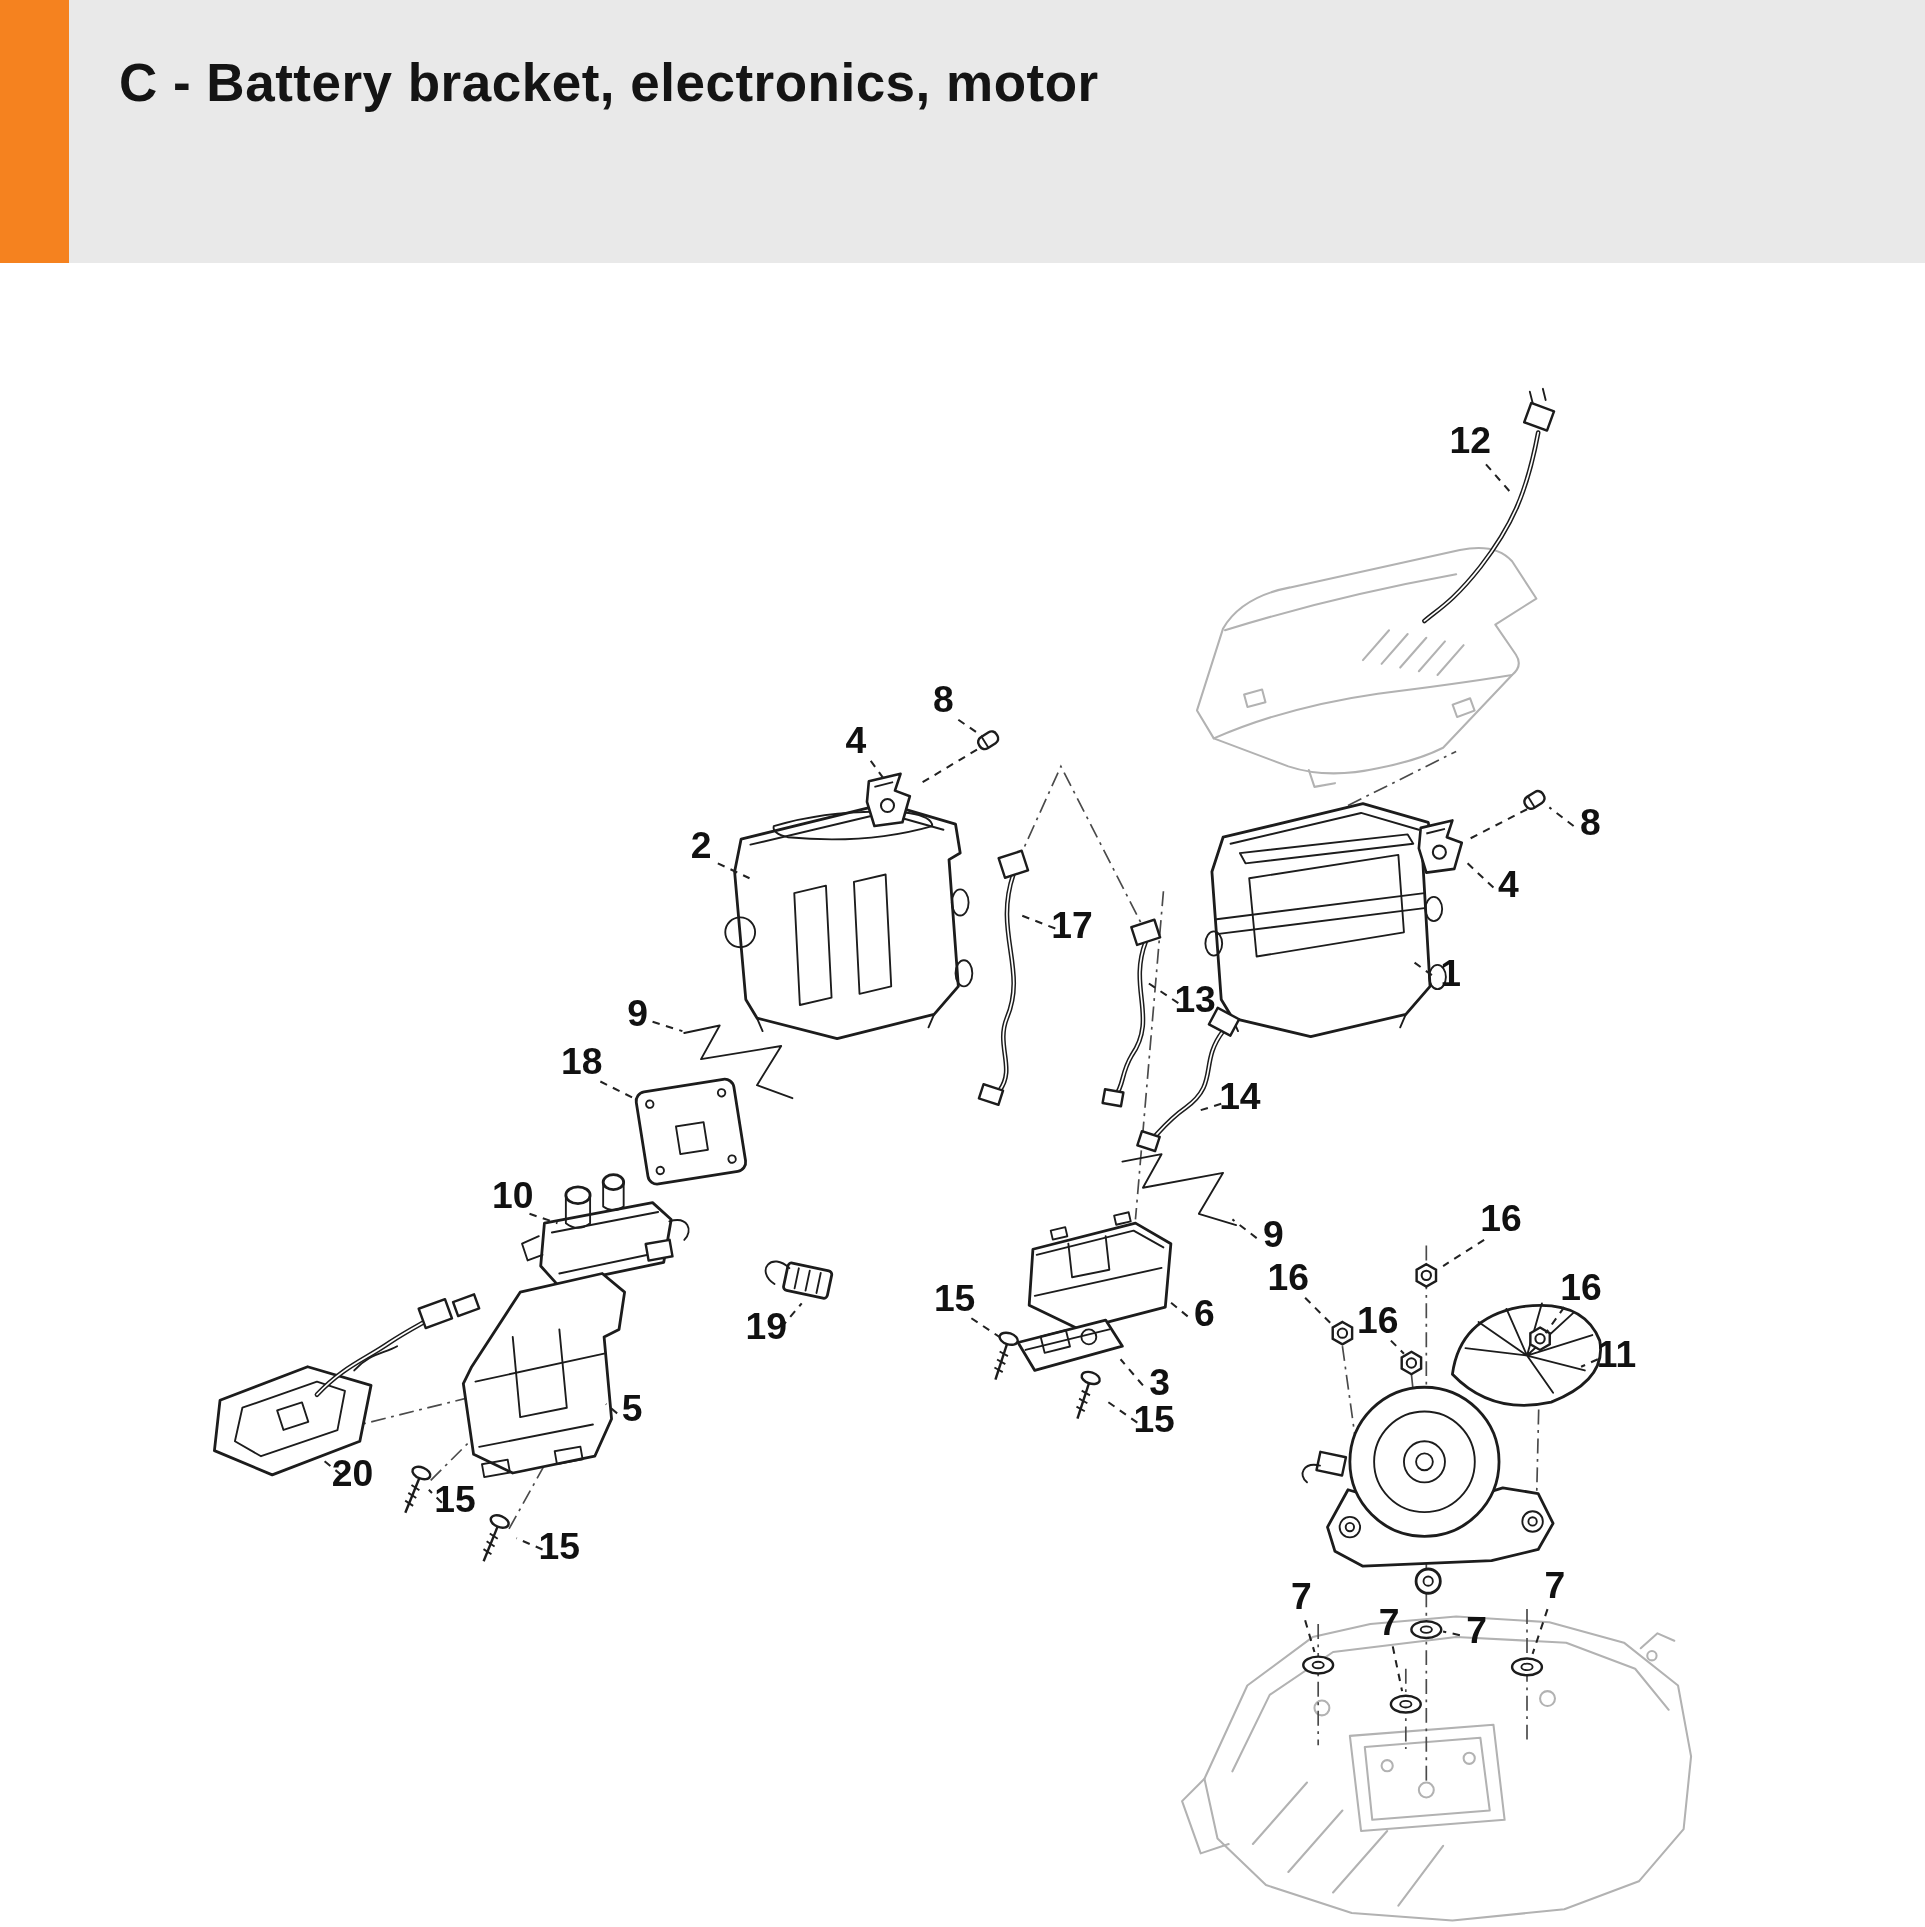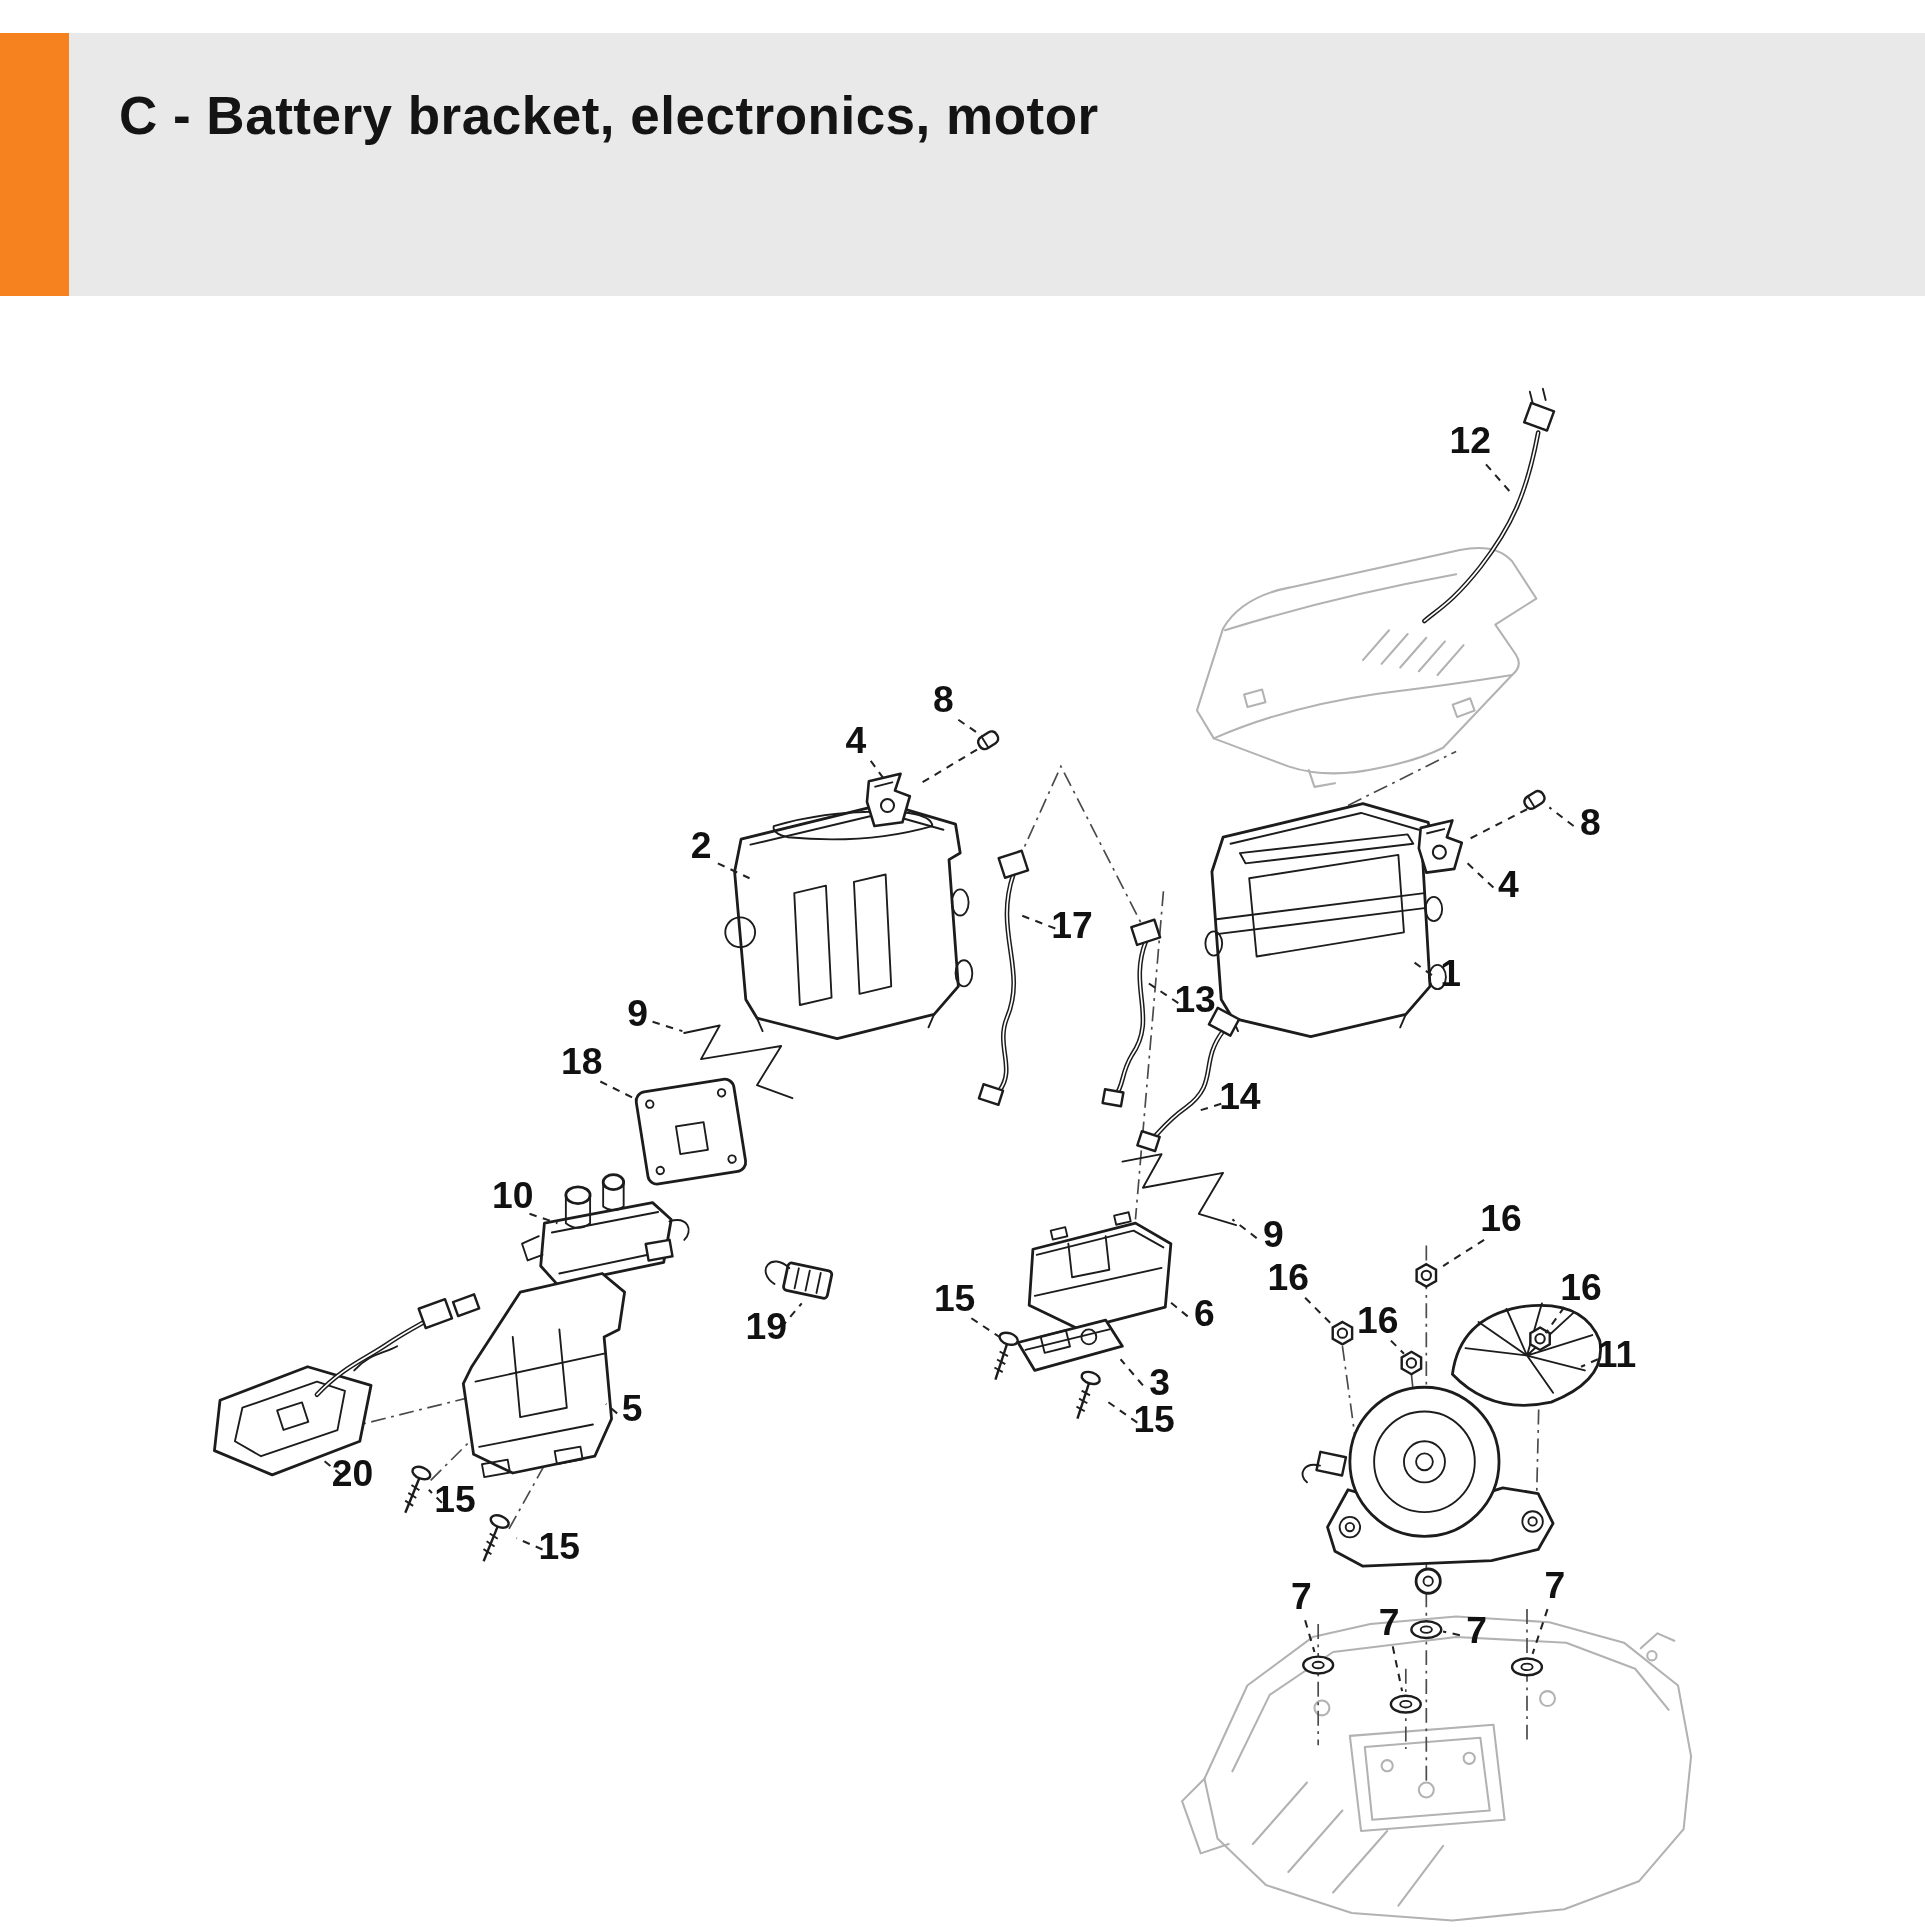--- a/index.html
+++ b/index.html
@@ -6,21 +6,21 @@
     --accent:#f5821f;
     --header-bg:#e9e9e9;
     --line:#1c1c1c;
     --ghost:#b2b2b2;
   }
   html,body{margin:0;padding:0;background:#fff;}
   .page{
     position:relative;width:1926px;height:1928px;background:#ffffff;
     font-family:"Liberation Sans", sans-serif;overflow:hidden;
   }
-  .header{position:absolute;top:0;left:0;width:1926px;height:263px;background:var(--header-bg);margin-top:33px;}
+  .header{position:absolute;top:0;left:0;width:1926px;height:263px;background:var(--header-bg);}
   .accent-bar{position:absolute;top:0;left:0;width:69px;height:263px;background:var(--accent);}
   .page-title{
     position:absolute;top:52px;left:119px;margin:0;
     font-size:53px;font-weight:700;color:#141414;letter-spacing:0.5px;
     font-family:"Liberation Sans", sans-serif;
   }
   svg.diagram{position:absolute;top:0;left:0;}
   .partf{fill:#ffffff;stroke:var(--line);stroke-width:3;stroke-linejoin:round;stroke-linecap:round;}
   .thin{fill:none;stroke:var(--line);stroke-width:2;stroke-linejoin:round;stroke-linecap:round;}
   .ghost{fill:none;stroke:var(--ghost);stroke-width:2.2;stroke-linejoin:round;stroke-linecap:round;}

